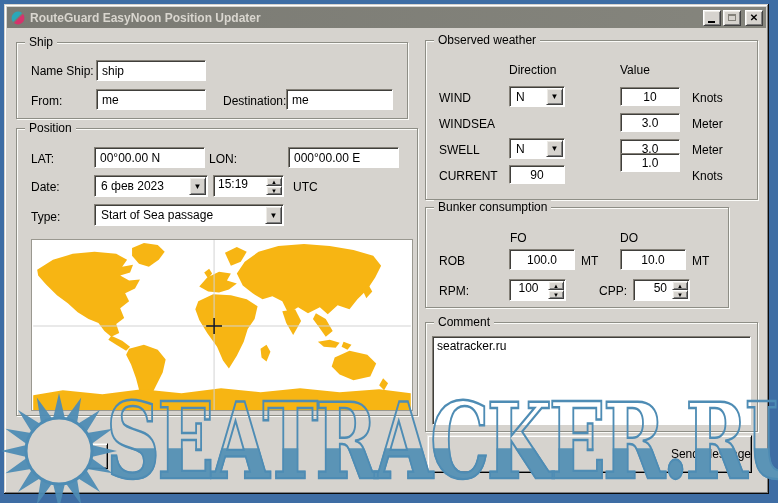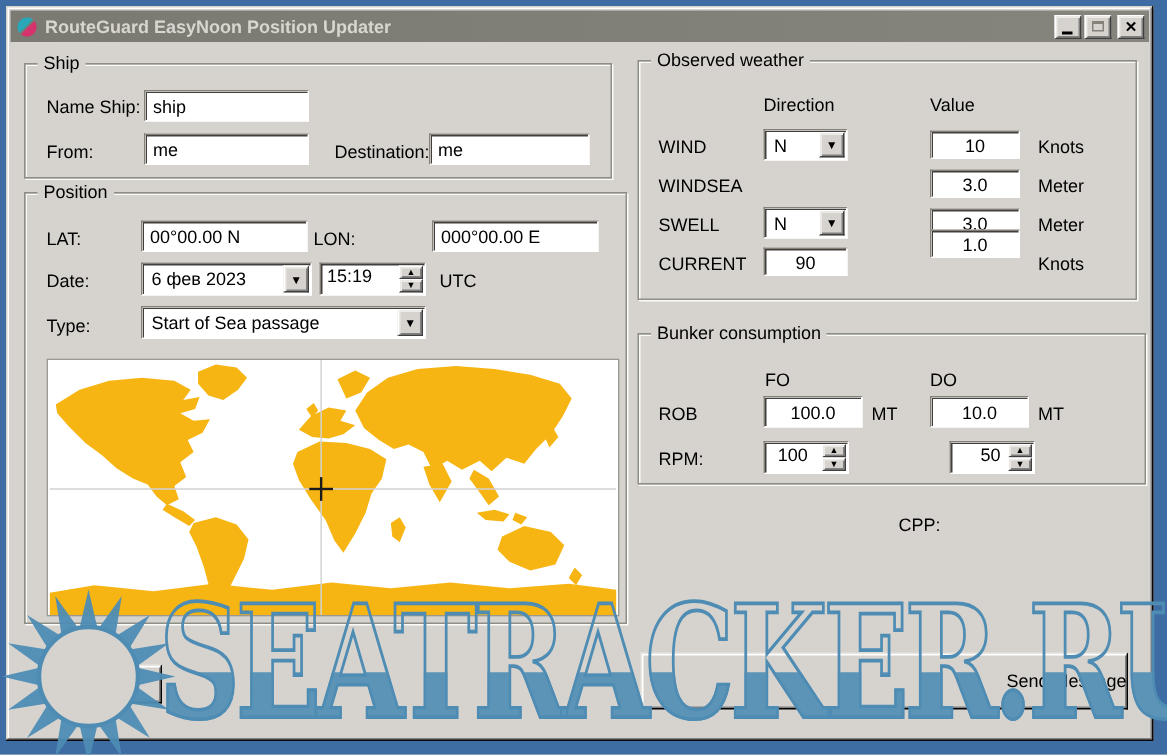--- a/index.html
+++ b/index.html
@@ -247,21 +247,21 @@
     </div>
     <input class="tb num" style="left: 194px; top: 98px; width: 60px; height: 19px;" readonly="" value="3.0">
     <span class="lbl" style="left:266px; top:102px;">Meter</span>
 
     <span class="lbl" style="left:13px; top:128px;">CURRENT</span>
     <input class="tb num" style="left: 83px; top: 124px; width: 56px; height: 19px;" readonly="" value="90">
     <input class="tb num" style="left: 194px; top: 112px; width: 60px; height: 19px;" readonly="" value="1.0">
     <span class="lbl" style="left:266px; top:128px;">Knots</span>
   </div>
 
-  <div class="gb" style="left:421px; top:218px; width:339px; height:101px;">
+  <div class="gb" style="left:421px; top:203px; width:304px; height:101px;">
     <span class="legend">Bunker consumption</span>
     <span class="lbl" style="left:84px; top:23px;">FO</span>
     <span class="lbl" style="left:194px; top:23px;">DO</span>
 
     <span class="lbl" style="left:13px; top:46px;">ROB</span>
     <input class="tb num" style="left: 83px; top: 41px; width: 66px; height: 21px;" readonly="" value="100.0">
     <span class="lbl" style="left:155px; top:46px;">MT</span>
     <input class="tb num" style="left: 194px; top: 41px; width: 66px; height: 21px;" readonly="" value="10.0">
     <span class="lbl" style="left:266px; top:46px;">MT</span>
 
@@ -270,34 +270,38 @@
       <span class="sval" style="text-align:center;">100</span>
       <span class="sbtns">
         <span class="spin-btn">
             <span>▲</span>
           </span>
         <span class="spin-btn">
             <span>▼</span>
           </span>
       </span>
     </div>
-    <span class="lbl" style="left:173px; top:76px;margin-top:44px;">CPP:</span>
+    <span class="lbl" style="left:173px; top:76px;">CPP:</span>
     <div class="spinner" style="left:207px; top:71px; width:57px; height:22px;">
       <span class="sval" style="text-align:right;">50</span>
       <span class="sbtns">
         <span class="spin-btn">
             <span>▲</span>
           </span>
         <span class="spin-btn">
             <span>▼</span>
           </span>
       </span>
     </div>
   </div>
 
+  <div class="gb" style="left:421px; top:318px; width:333px; height:110px;">
+    <span class="legend">Comment</span>
+    <textarea class="comment-area" readonly="" style="">seatracker.ru</textarea>
+  </div>
 
   <div class="btn" style="left:423px; top:431px; width:325px; height:38px;justify-content:flex-end;">
     <span>Send Message</span>
   </div>
 
   <div class="btn help-btn">
     <span>Help</span>
   </div>
 </div>
 

